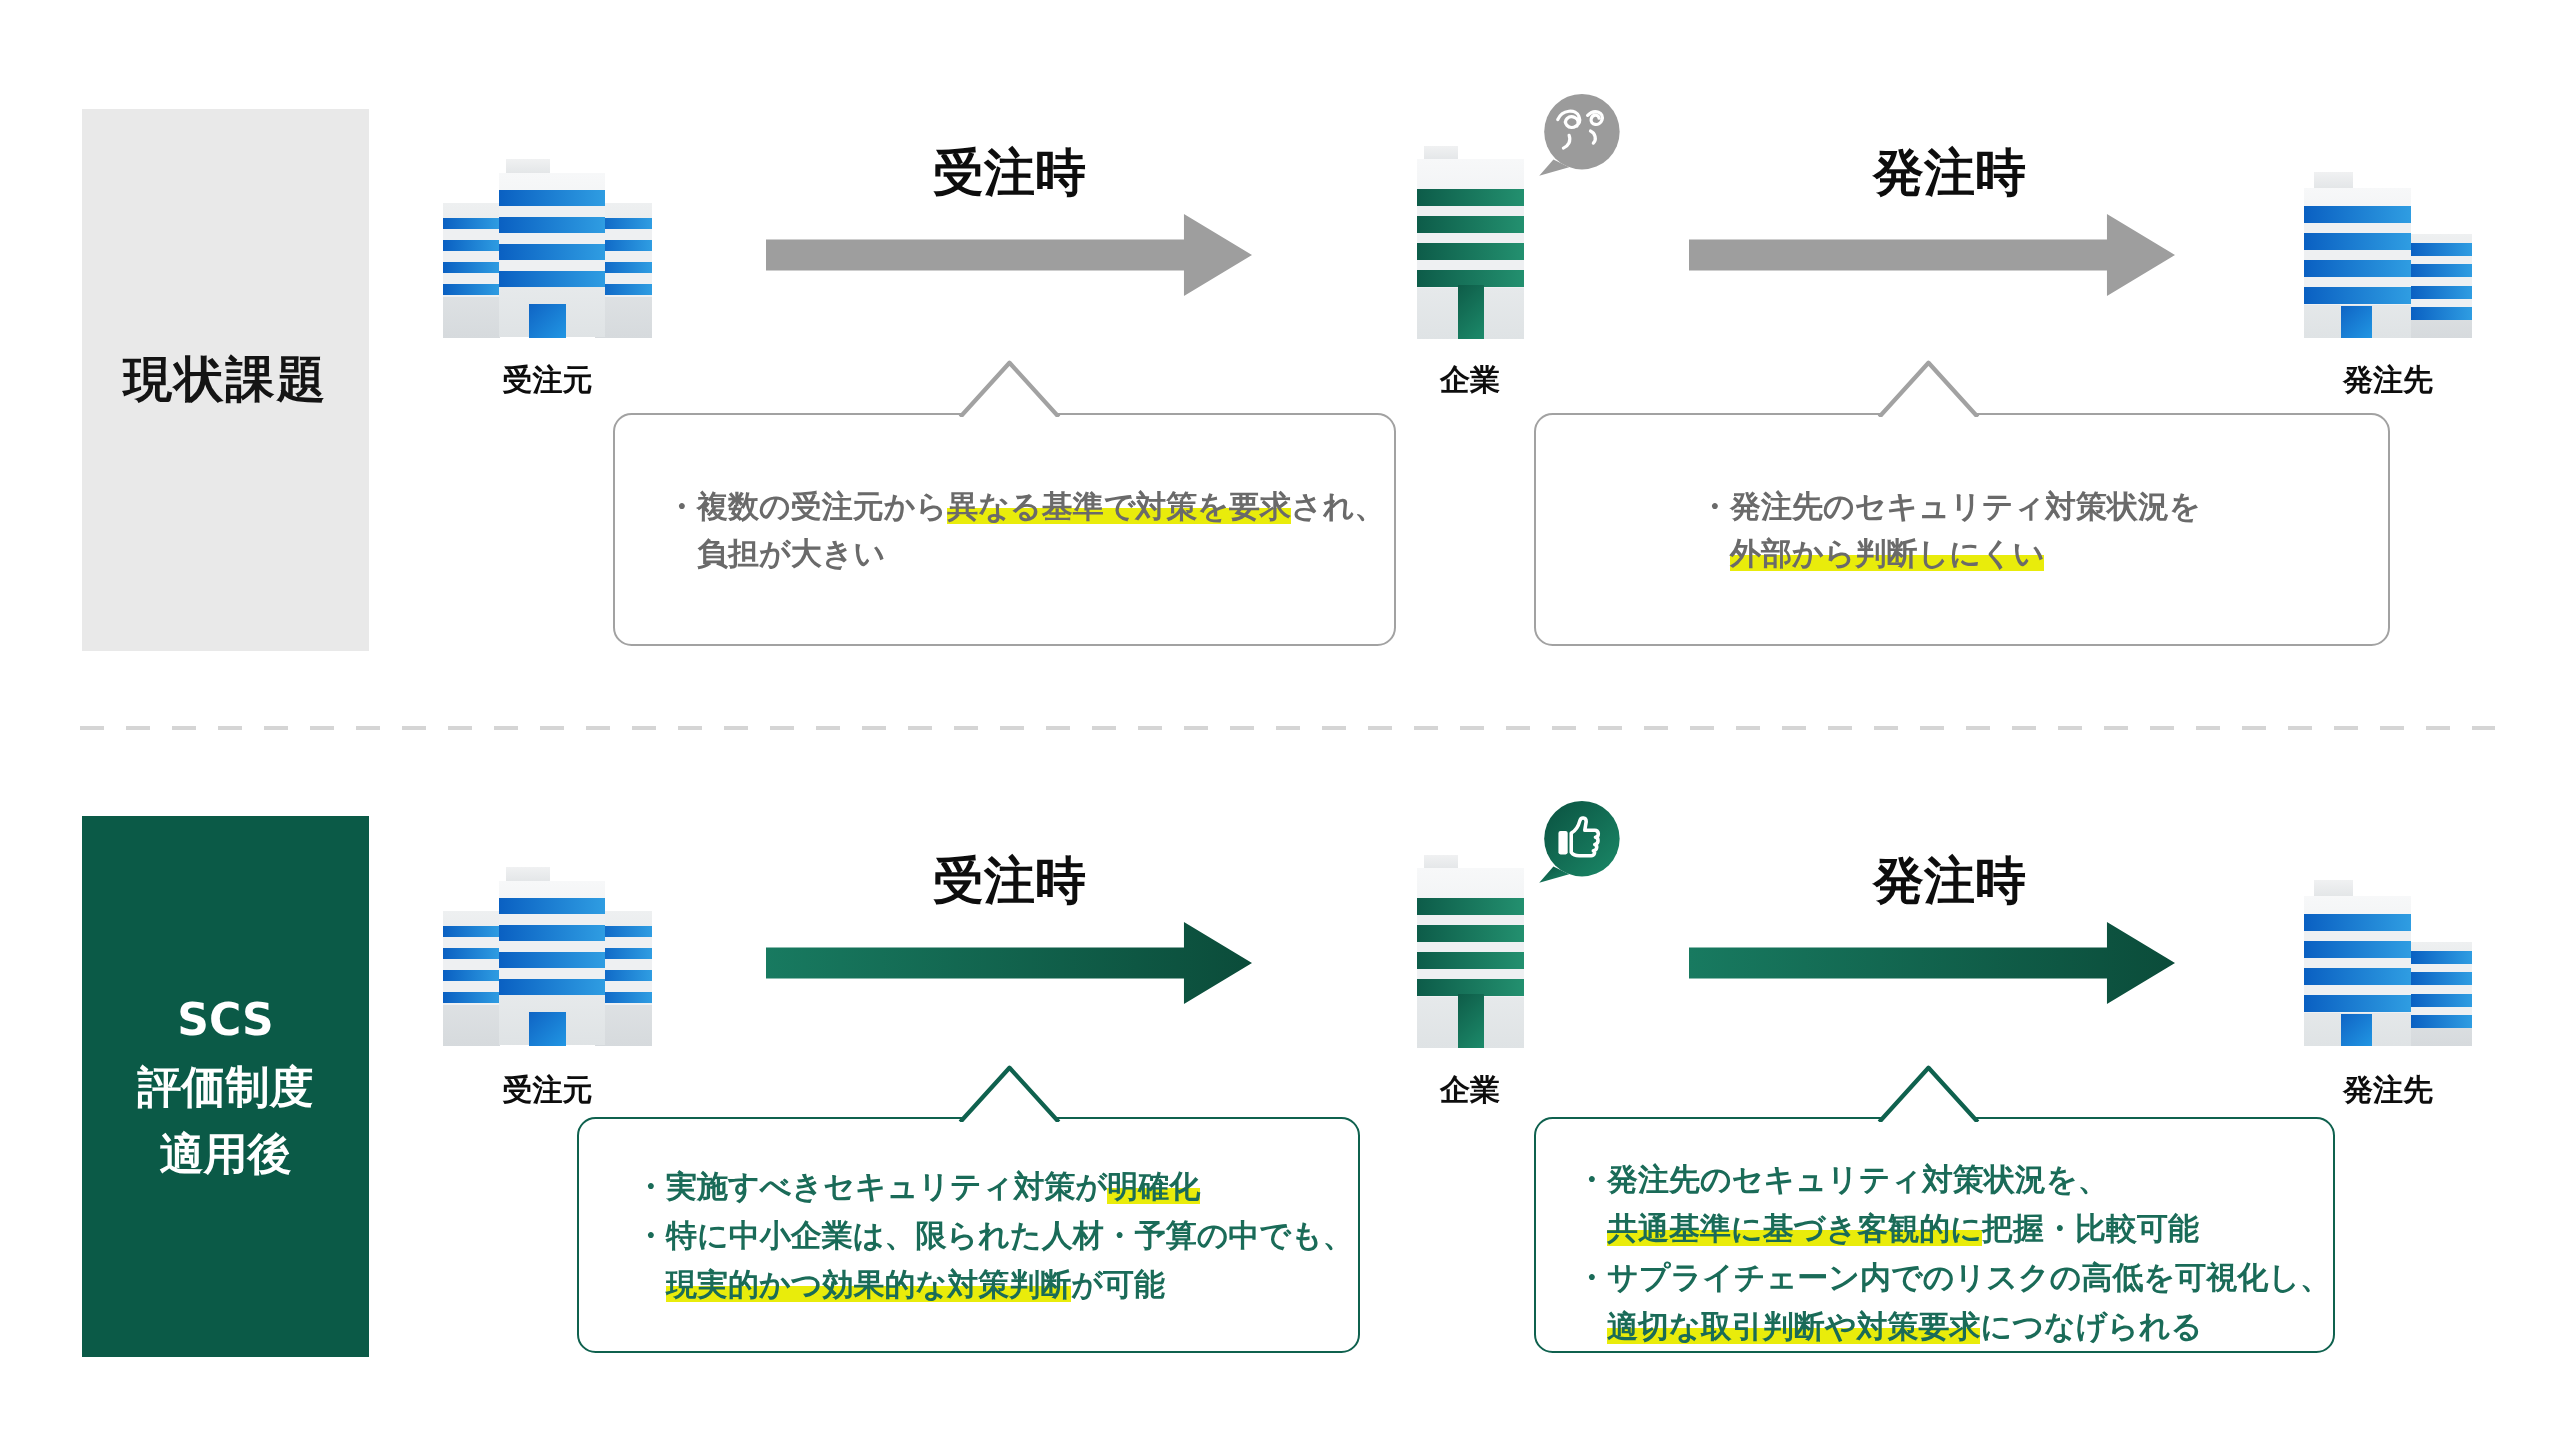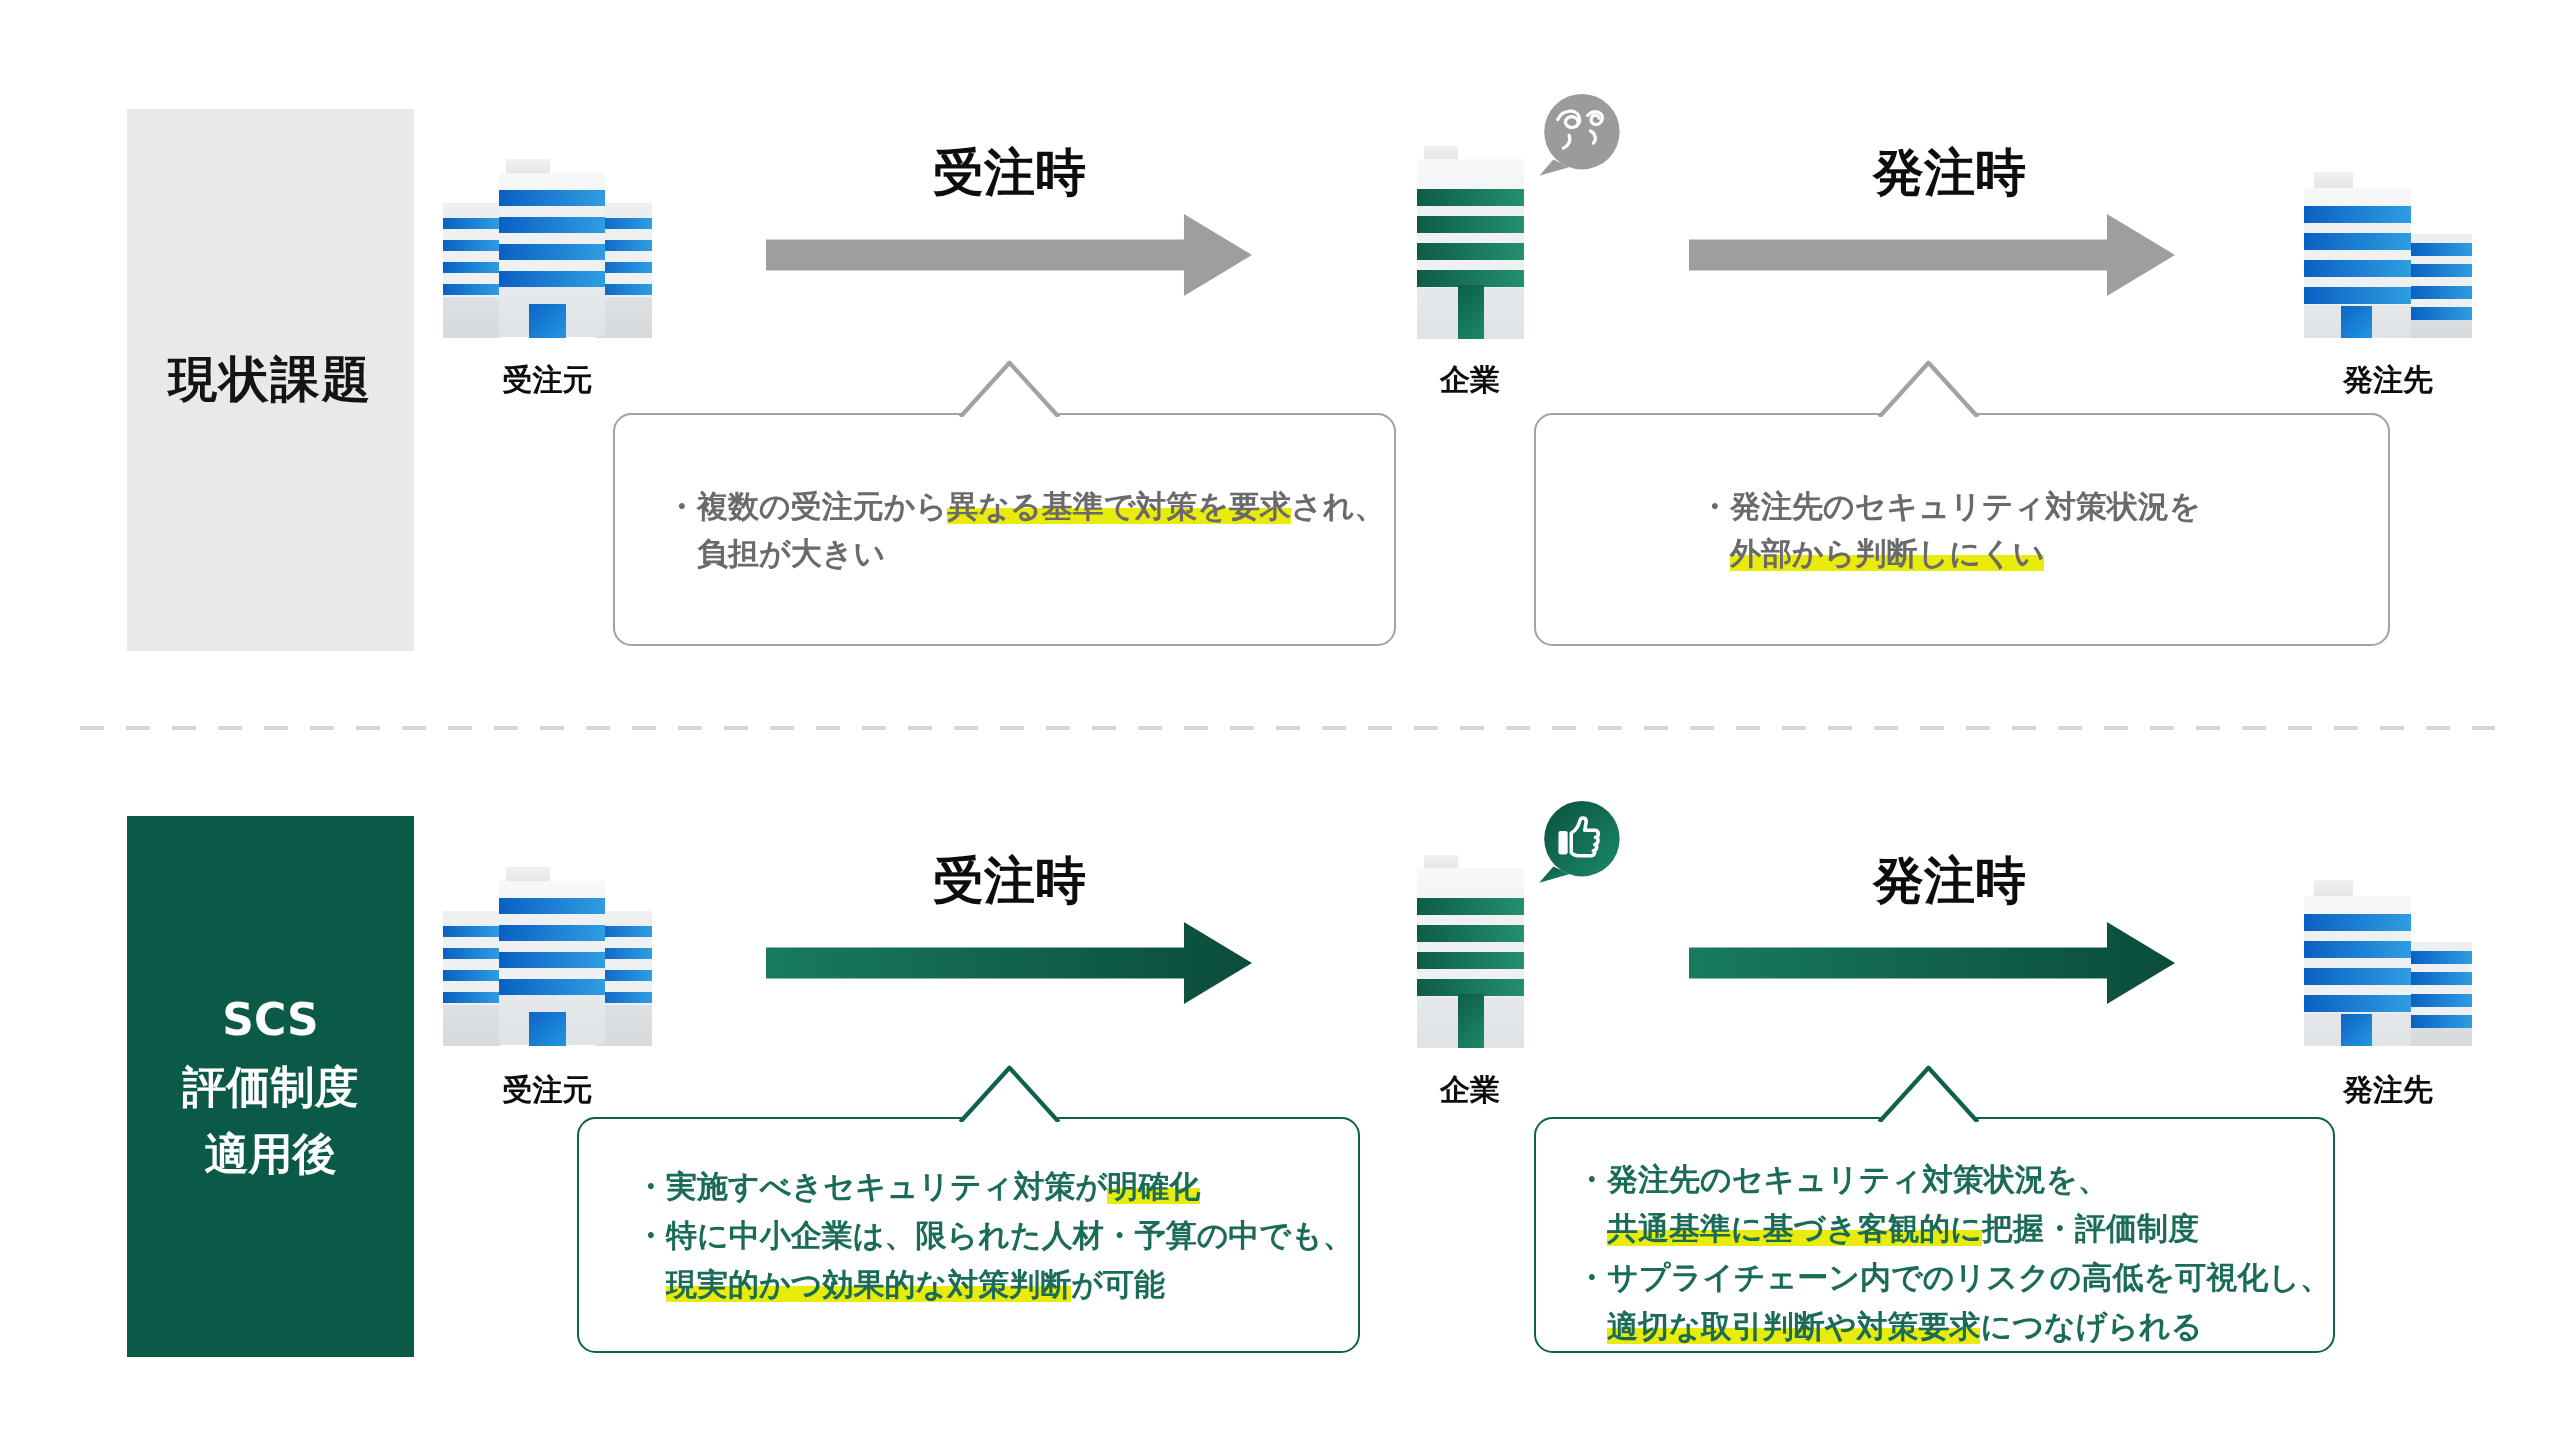--- a/index.html
+++ b/index.html
@@ -9,21 +9,21 @@
     --text-dark:#141414; --text-gray:#6a6a6a; --text-green:#1a6b58;
     --hl:#e9ec0b;
     --blue1:#0a60c2; --blue2:#2f9de2;
     --green1:#0d5c49; --green2:#23906f;
   }
   html,body{margin:0;padding:0;background:#fff;}
   .canvas{position:relative;width:2576px;height:1441px;background:#fff;overflow:hidden;
           font-family:"DejaVu Sans","Liberation Sans",sans-serif;}
 
   
-  .panel{position:absolute;display:flex;align-items:center;justify-content:center;text-align:center;margin-left:45px;}
+  .panel{position:absolute;display:flex;align-items:center;justify-content:center;text-align:center;}
   .panel.gray{left:82px;top:109px;width:287px;height:542px;background:var(--panel-gray);
               color:var(--text-dark);font-size:49px;font-weight:800;letter-spacing:2.1px;}
   .panel.green{left:82px;top:816px;width:287px;height:541px;background:var(--panel-green);
                color:#fff;font-size:44px;font-weight:800;flex-direction:column;line-height:67px;}
 
   
   .heading{position:absolute;width:429px;text-align:center;font-size:51px;font-weight:800;color:#0d0d0d;}
 
   
   .arrow{position:absolute;width:486px;height:82px;
@@ -207,21 +207,21 @@
         <div class="cl-line"><span class="bullet"></span><span class="hl">現実的かつ効果的な対策判断</span><span>が可能</span></div>
       </div>
   </div>
   <svg class="notch" style="left:956px;top:1062px;" width="107" height="60" viewBox="0 0 150 84">
     <path d="M6,84 L75,8 L144,84" fill="#ffffff" stroke="var(--border-green)" stroke-width="6" stroke-linejoin="round"></path>
   </svg>
 
   <div class="callout greenb" style="left:1534px;top:1117px;width:801px;height:236px;">
     <div class="co-text green" style="padding-left:40px;justify-content:flex-end;">
         <div class="cl-line"><span class="bullet">・</span><span>発注先のセキュリティ対策状況を、</span></div>
-        <div class="cl-line"><span class="bullet"></span><span class="hl">共通基準に基づき客観的に</span><span>把握・評価制度</span></div>
+        <div class="cl-line"><span class="bullet"></span><span class="hl">共通基準に基づき客観的に</span><span>把握・比較可能</span></div>
         <div class="cl-line"><span class="bullet">・</span><span>サプライチェーン内でのリスクの高低を可視化し、</span></div>
         <div class="cl-line"><span class="bullet"></span><span class="hl">適切な取引判断や対策要求</span><span>につなげられる</span></div>
       </div>
   </div>
   <svg class="notch" style="left:1875px;top:1062px;" width="107" height="60" viewBox="0 0 150 84">
     <path d="M6,84 L75,8 L144,84" fill="#ffffff" stroke="var(--border-green)" stroke-width="6" stroke-linejoin="round"></path>
   </svg>
 
 </div>
 

